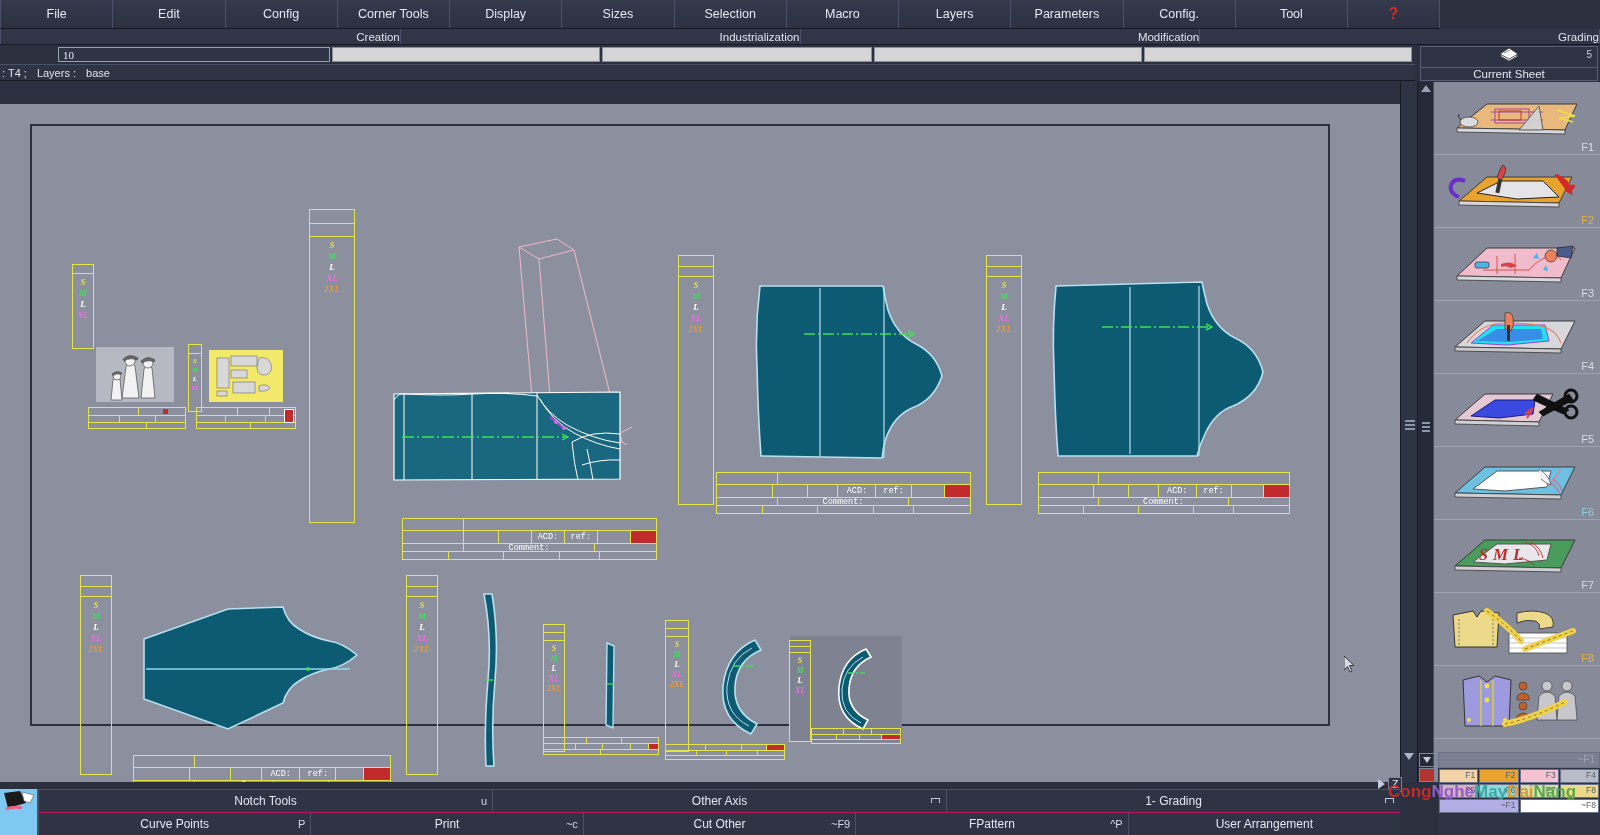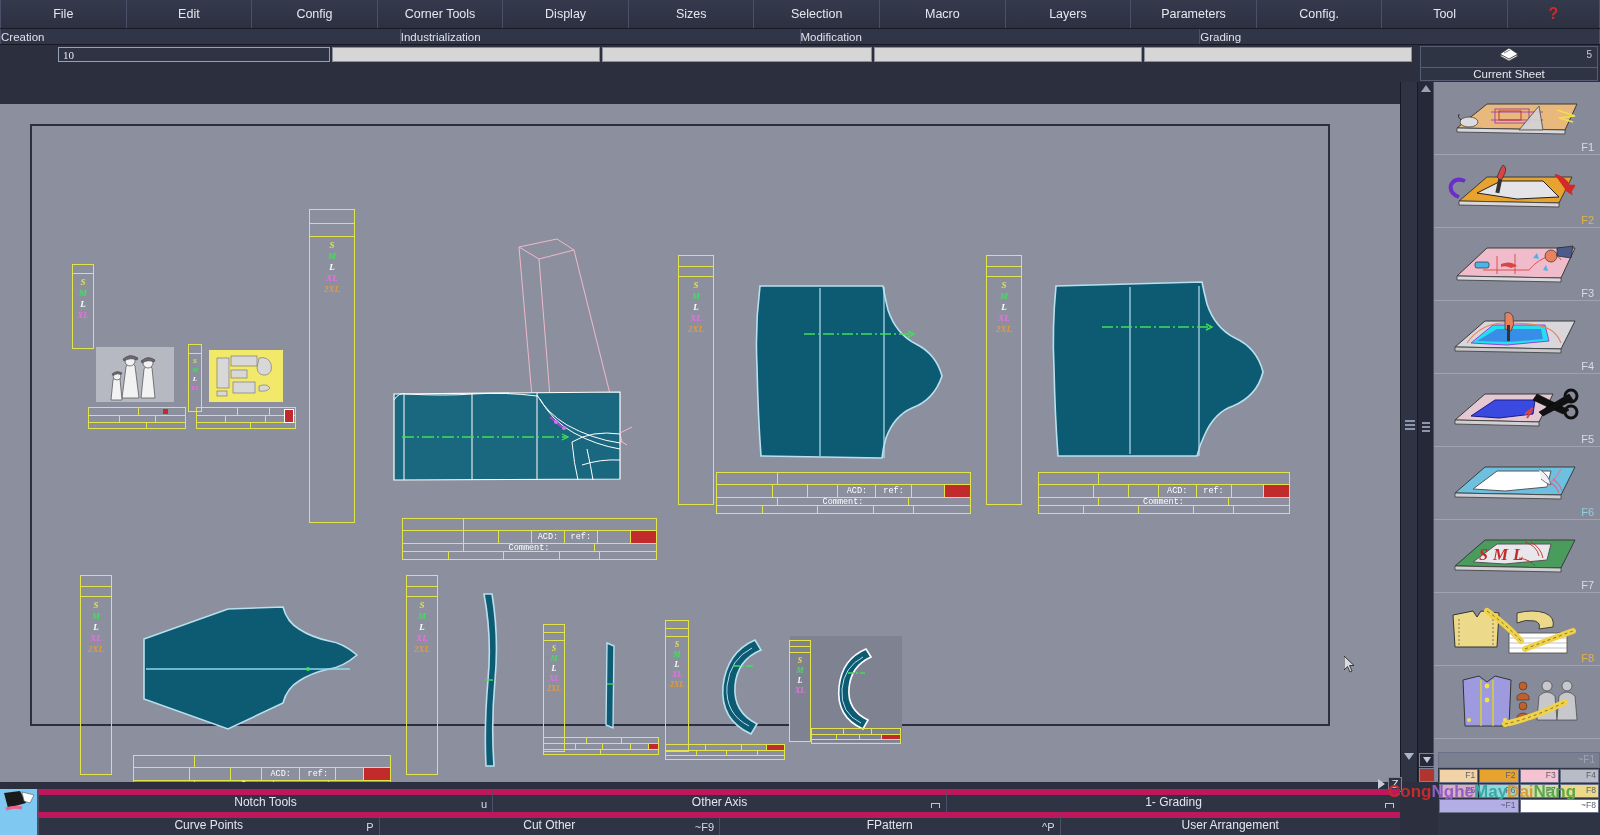--- a/index.html
+++ b/index.html
@@ -6,41 +6,41 @@
   html, body {
     width: 1600px; height: 835px;
     background: #2b2f3e;
     font-family: "Liberation Sans", sans-serif;
     overflow: hidden;
   }
   #app { position: relative; width: 1600px; height: 835px; }
 
   
   .menubar {
-    position: absolute; left: 0; top: 0; width: 1600px; height: 29px;
+    position: absolute; left: 0; top: 0; width: 1440px; height: 29px;
     display: flex; background: #2f3444;
     border-bottom: 1px solid #171a24;
   }
   .menubar .mitem {
     flex: 1 1 0; display: flex; align-items: center; justify-content: center;
     color: #e6e8ef; font-size: 12.5px;
     border-right: 1px solid #4a5068;
     background: linear-gradient(#343a4c, #2c3142);
     cursor: default;
   }
   .menubar .mitem:first-child { border-left: 1px solid #4a5068; }
   .menubar .mitem.help { flex: 0 0 92px; color: #d02a2a; font-weight: bold; font-size: 16px; }
 
   
   .sectionbar {
     position: absolute; left: 0; top: 29px; width: 1600px; height: 16px;
     display: flex; background: #2f3444; border-bottom: 1px solid #171a24;
   }
   .sectionbar .sitem {
-    flex: 1 1 0; display: flex; align-items: center; justify-content: flex-start;
+    flex: 1 1 0; display: flex; align-items: center; justify-content: flex-end;
     color: #dfe2ea; font-size: 11.5px; border-right: 1px solid #4a5068;
     background: #303547;
   }
   .sectionbar .sitem:first-child { border-left: 1px solid #4a5068; }
 
   
   .fieldrow {
     position: absolute; left: 0; top: 46px; width: 1415px; height: 17px;
     display: flex; align-items: center; background: #2b2f3e;
   }
@@ -160,22 +160,22 @@
     position: absolute; left: 0; top: 789px; width: 1400px; height: 46px;
     background: #2b2f3e;
   }
   .sb-row { display: flex; height: 23px; width: 1400px; }
   .sb-icon {
     width: 38px; height: 23px; background: #7ec8f2; position: relative; overflow: hidden;
     border-right: 1px solid #4a5068;
   }
   .sb-cell {
     flex: 1 1 0; position: relative; border-left: 1px solid #4a5068;
-    border-top: 6px solid #be185d;
-    display: flex; align-items: flex-start; justify-content: center;
+    border-top: 1px solid #be185d;
+    display: flex; align-items: center; justify-content: center;
     color: #e3e6ef; font-size: 12px; background: #2f3444;
   }
   .sb-cell .key {
     position: absolute; right: 5px; top: 50%; transform: translateY(-50%);
     font-size: 11px; color: #d7dbe7;
   }
   .sb-cell .keyico {
     position: absolute; right: 6px; top: 8px; width: 9px; height: 5px;
     border: 1px solid #c2c7d6; border-bottom: none;
   }
@@ -310,20 +310,25 @@
     <div class="spacer"></div>
     <div class="valbox">
         <span>10</span>
       </div>
     <div class="greybox gb1"></div>
     <div class="greybox gb2"></div>
     <div class="greybox gb3"></div>
     <div class="greybox gb4"></div>
   </div>
 
+  <div class="layersrow">
+    <span>: T4 ;</span>
+    <span>Layers :</span>
+    <span>base</span>
+  </div>
 
   <div class="sheetbox">
     <div class="row1">
       <span>
         <svg width="22" height="16" viewBox="0 0 22 16">
           <polygon points="2,9 11,3 20,9 11,14" fill="#e8e8e8" stroke="#444" stroke-width="0.8"></polygon>
           <polygon points="2,7 11,1 20,7 11,12" fill="#ffffff" stroke="#333" stroke-width="0.8"></polygon>
           <path d="M6,6 L12,3" stroke="#666" stroke-width="0.8" fill="none"></path>
         </svg>
       </span>
@@ -1021,20 +1026,24 @@
         <span class="keyico"></span>
       </div>
     </div>
     <div class="sb-row">
       <div class="sb-icon" style="background:#7ec8f2;"></div>
       <div class="sb-cell">
         <span>Curve Points</span>
         <span class="key">P</span>
       </div>
       <div class="sb-cell">
+        <span>Print</span>
+        <span class="key">~c</span>
+      </div>
+      <div class="sb-cell">
         <span>Cut Other</span>
         <span class="key">~F9</span>
       </div>
       <div class="sb-cell">
         <span>FPattern</span>
         <span class="key">^P</span>
       </div>
       <div class="sb-cell">
         <span>User Arrangement</span>
       </div>

